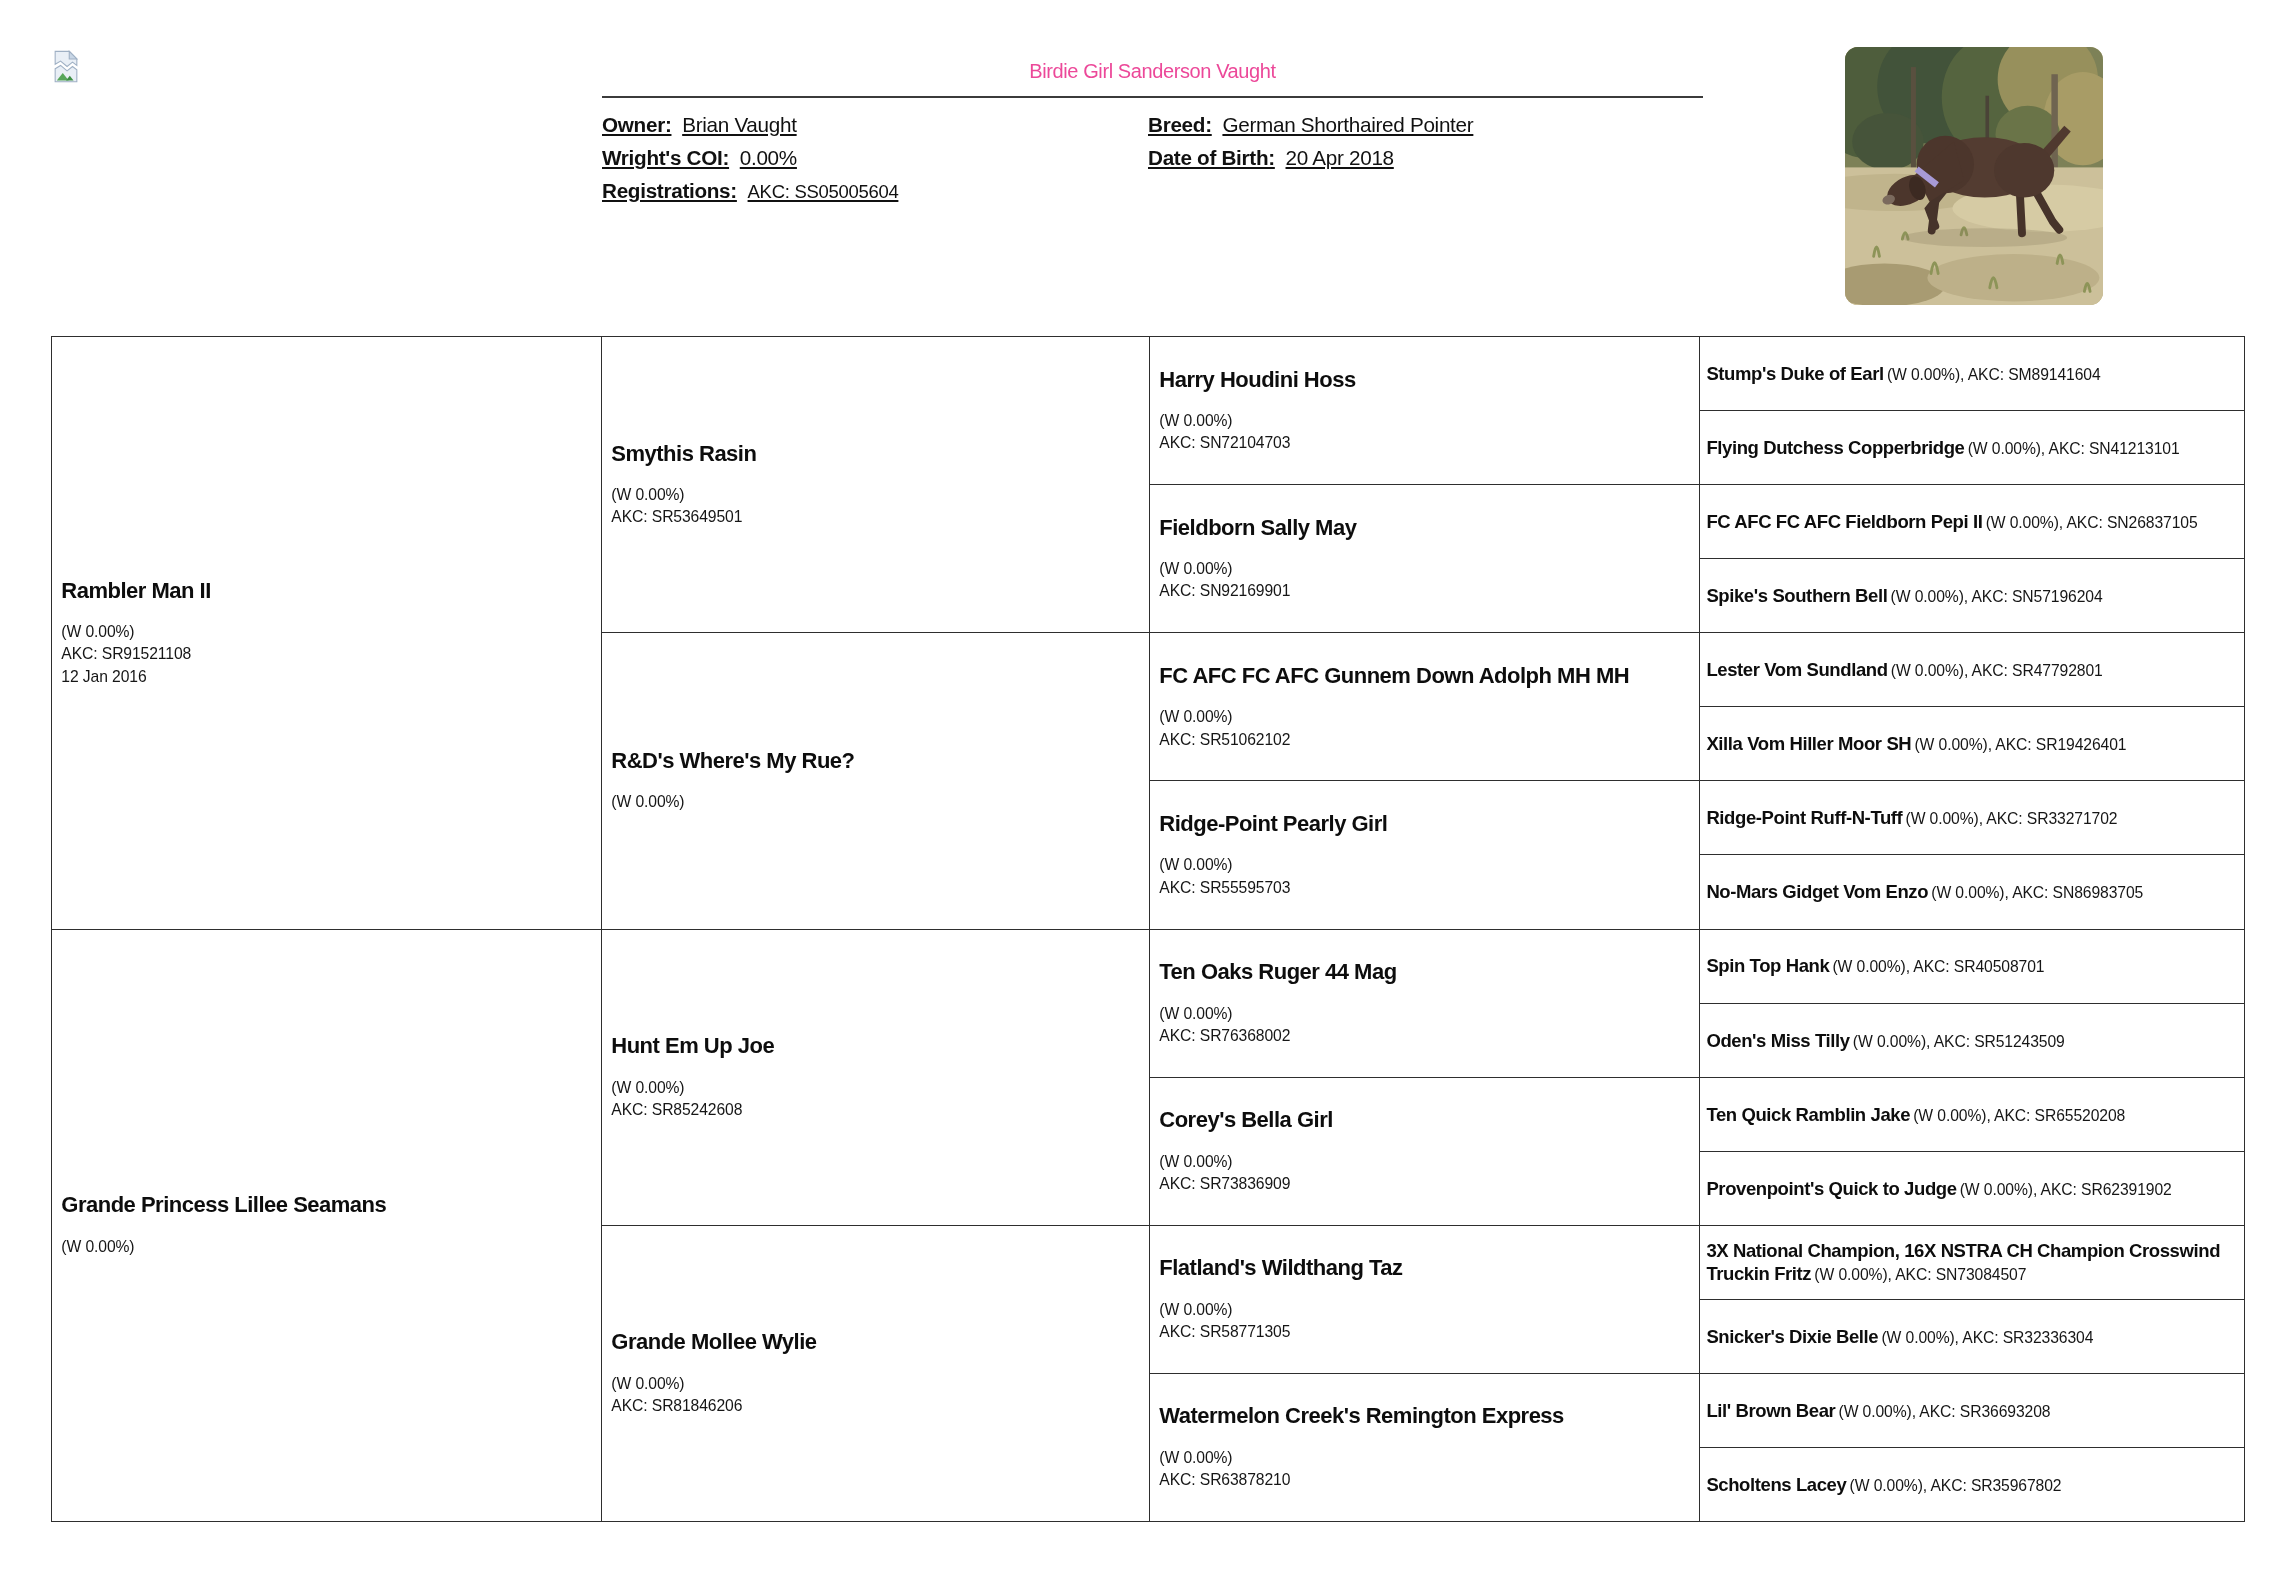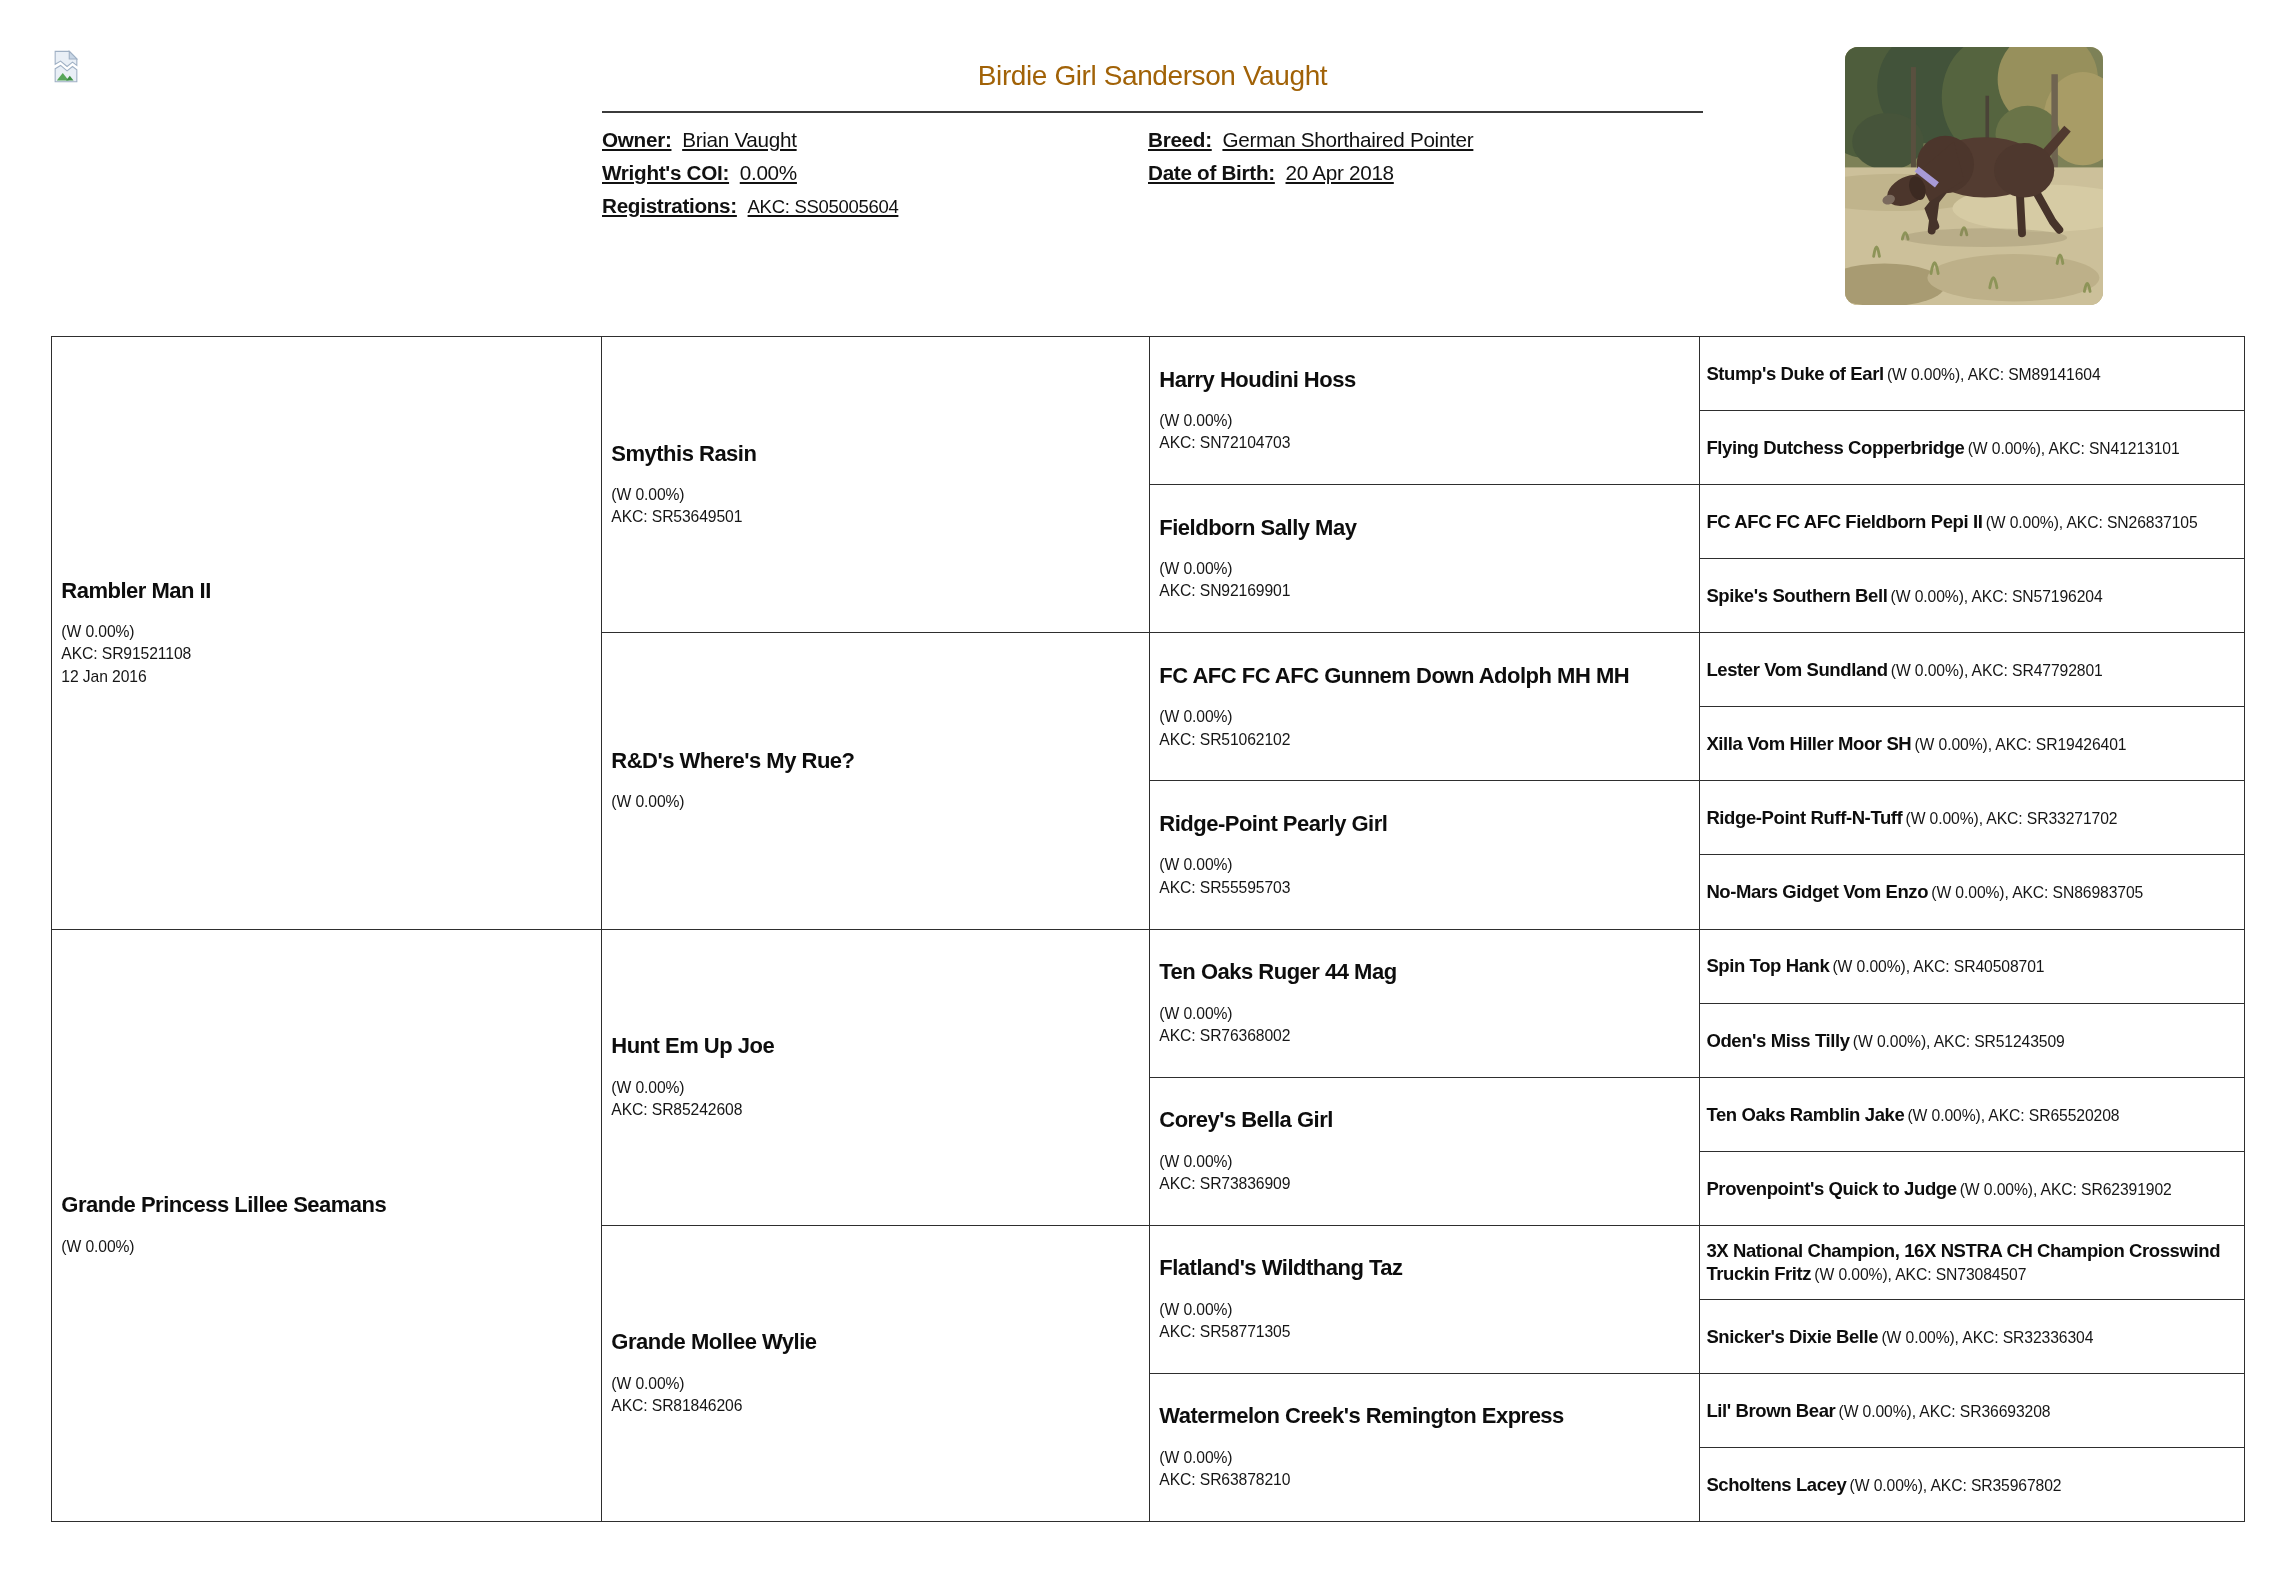--- a/index.html
+++ b/index.html
@@ -5,22 +5,22 @@
   * { margin:0; padding:0; box-sizing:border-box; }
   html,body { background:#ffffff; }
   body {
     width:2295px; height:1591px; position:relative; overflow:hidden;
     font-family:"Liberation Sans","DejaVu Sans",sans-serif; color:#111;
   }
   
   .broken-img { position:absolute; left:53px; top:50px; width:26px; height:33px; }
   .header-band { position:absolute; left:602px; top:60px; width:1101px; }
   .doc-title {
-    font-size:28px; font-weight:400; letter-spacing:-0.4px; text-align:center;
-    padding-bottom:19px; border-bottom:2.1px solid #3b3b3b; color:#a16207;
+    font-size:20px; font-weight:400; letter-spacing:-0.4px; text-align:center;
+    padding-bottom:13px; border-bottom:2.1px solid #3b3b3b; color:#ec4899;
   }
   .info { margin-top:10px; display:grid; grid-template-columns:546px auto;text-decoration:underline; }
   .info-col { display:block; }
   .info-row { font-size:20.7px; line-height:33px; letter-spacing:-0.3px; white-space:nowrap; }
   .info-row b { font-weight:700; }
   .info-row .val { margin-left:10.7px; }
   .info-row .val.small { font-size:18.5px; }
   
   .photo {
     position:absolute; left:1845px; top:47px; width:258px; height:258px;
@@ -251,21 +251,21 @@
         <span class="suffix">(W 0.00%), AKC: SR51243509</span>
       </td>
     </tr>
     <tr>
       <td class="g3" rowspan="2">
         <div class="name">Corey's Bella Girl</div>
         <div class="meta first">(W 0.00%)</div>
         <div class="meta">AKC: SR73836909</div>
       </td>
       <td class="g4">
-        <span class="name4">Ten Oaks Ramblin Jake</span>
+        <span class="name4">Ten Quick Ramblin Jake</span>
         <span class="suffix">(W 0.00%), AKC: SR65520208</span>
       </td>
     </tr>
     <tr>
       <td class="g4">
         <span class="name4">Provenpoint's Quick to Judge</span>
         <span class="suffix">(W 0.00%), AKC: SR62391902</span>
       </td>
     </tr>
     <tr>

